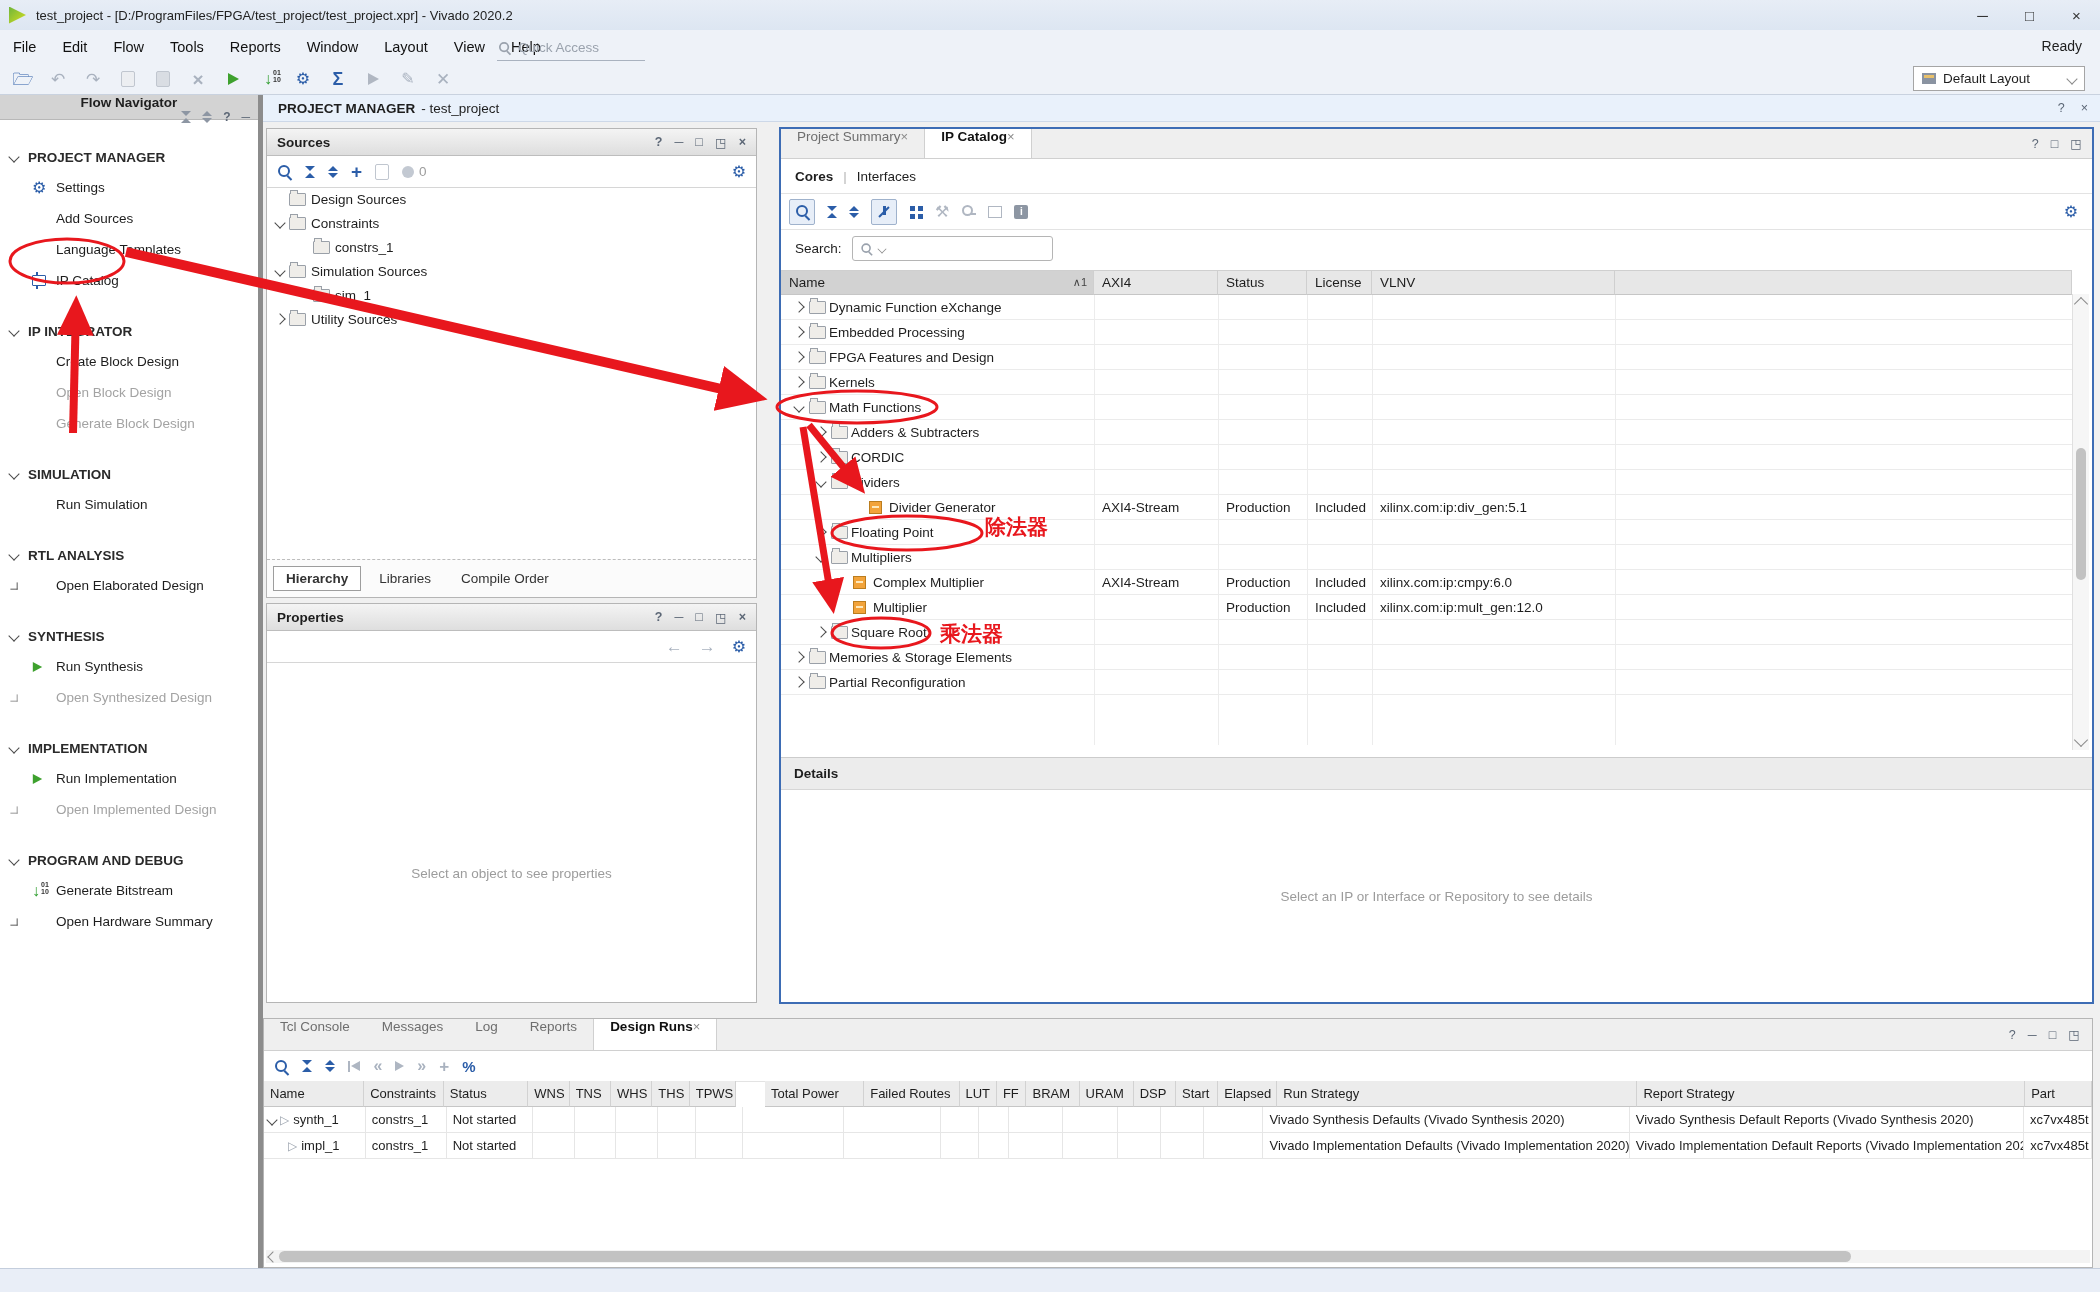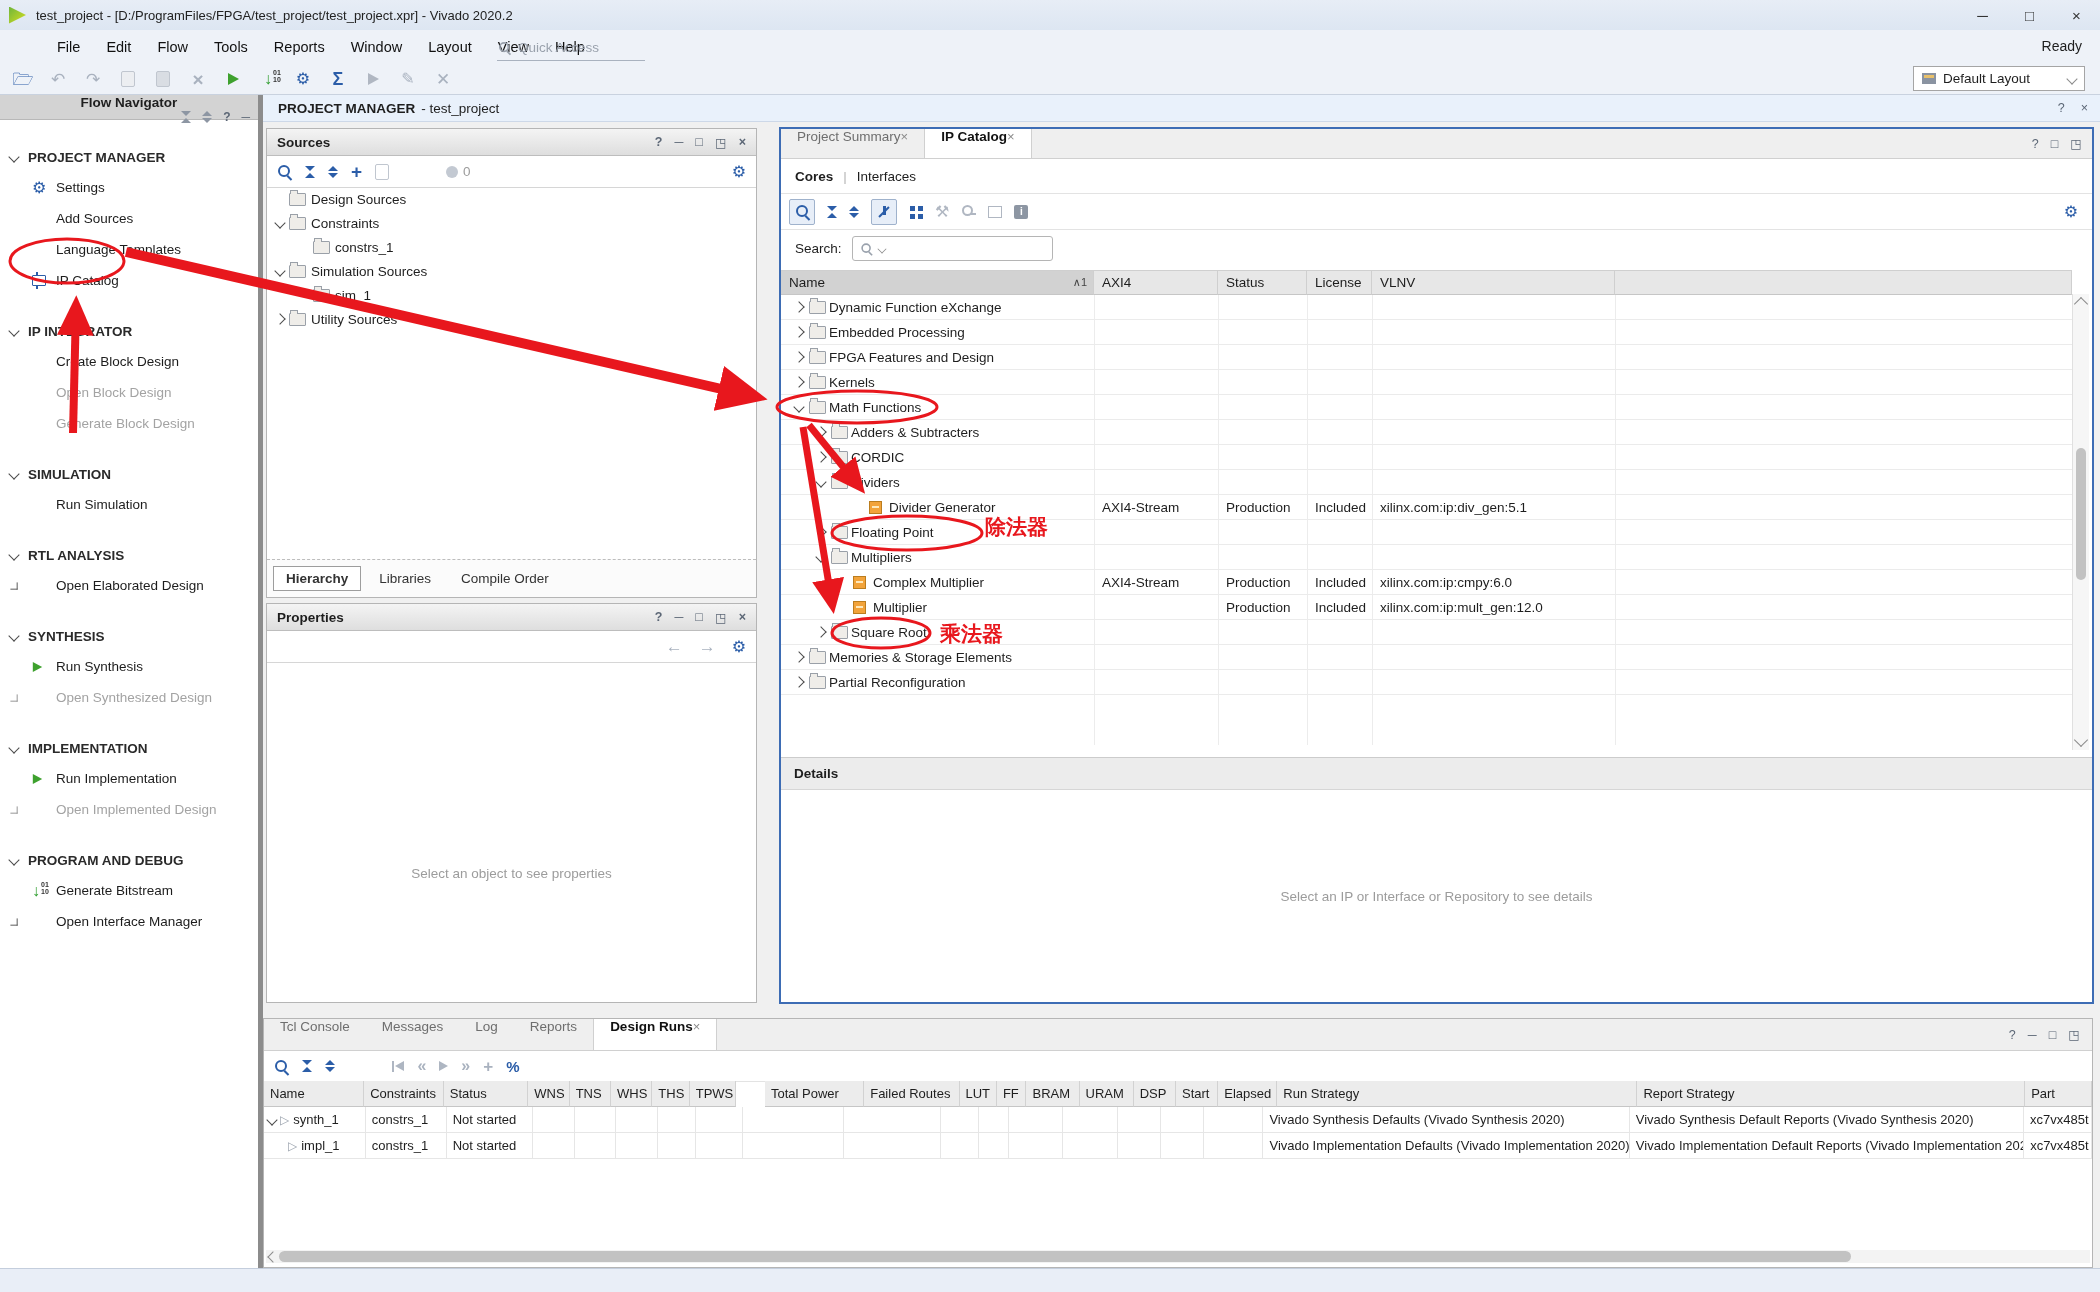--- a/index.html
+++ b/index.html
@@ -1,19 +1,19 @@
 <!DOCTYPE html>
 <html><head>
 <meta charset="utf-8">
 <style>
   html,body{margin:0;padding:0;background:#d7dde6;}
   #app{position:relative;width:2100px;height:1292px;overflow:hidden;background:#eef2f8;
        font-family:"Liberation Sans","DejaVu Sans",sans-serif;color:#1e1e1e;font-size:13.5px;}
   .abs{position:absolute;}
-  .flex{display:flex;align-items:center;margin-left:44px;}
+  .flex{display:flex;align-items:center;}
   .bold{font-weight:bold;}
   .gray{color:#9c9c9c;}
   .dim{color:#a9b2bf;}
   .blue{color:#2b5da8;}
 
   
   #titlebar{left:0;top:0;width:2100px;height:30px;background:linear-gradient(#e7edf6,#dde6f2);
             border-bottom:1px solid #ccd6e4;display:flex;align-items:center;}
   #applogo{width:17px;height:17px;margin:0 10px 0 9px;background:linear-gradient(135deg,#6fb53a,#d9e021);
            clip-path:polygon(0 0,100% 50%,0 100%);}
@@ -398,21 +398,21 @@
           <span class="fn-ci">
             <span class="bits">↓<i>01<br>10</i></span>
           </span>
           <span>Generate Bitstream</span>
         </div>
         <div class="fn-item">
           <span class="fn-cc">
             <span class="chev" style="transform: scale(0.9);"></span>
           </span>
           <span class="fn-ci"></span>
-          <span>Open Interface Manager</span>
+          <span>Open Hardware Summary</span>
         </div>
       </div>
   </div>
   <div class="abs" id="splitter"></div>
 
   <div class="abs" id="mainbg"></div>
 
   <div class="abs" id="pmbar">
     <span class="bold">PROJECT MANAGER</span>
     <span style="margin-left:6px;">- test_project</span>

